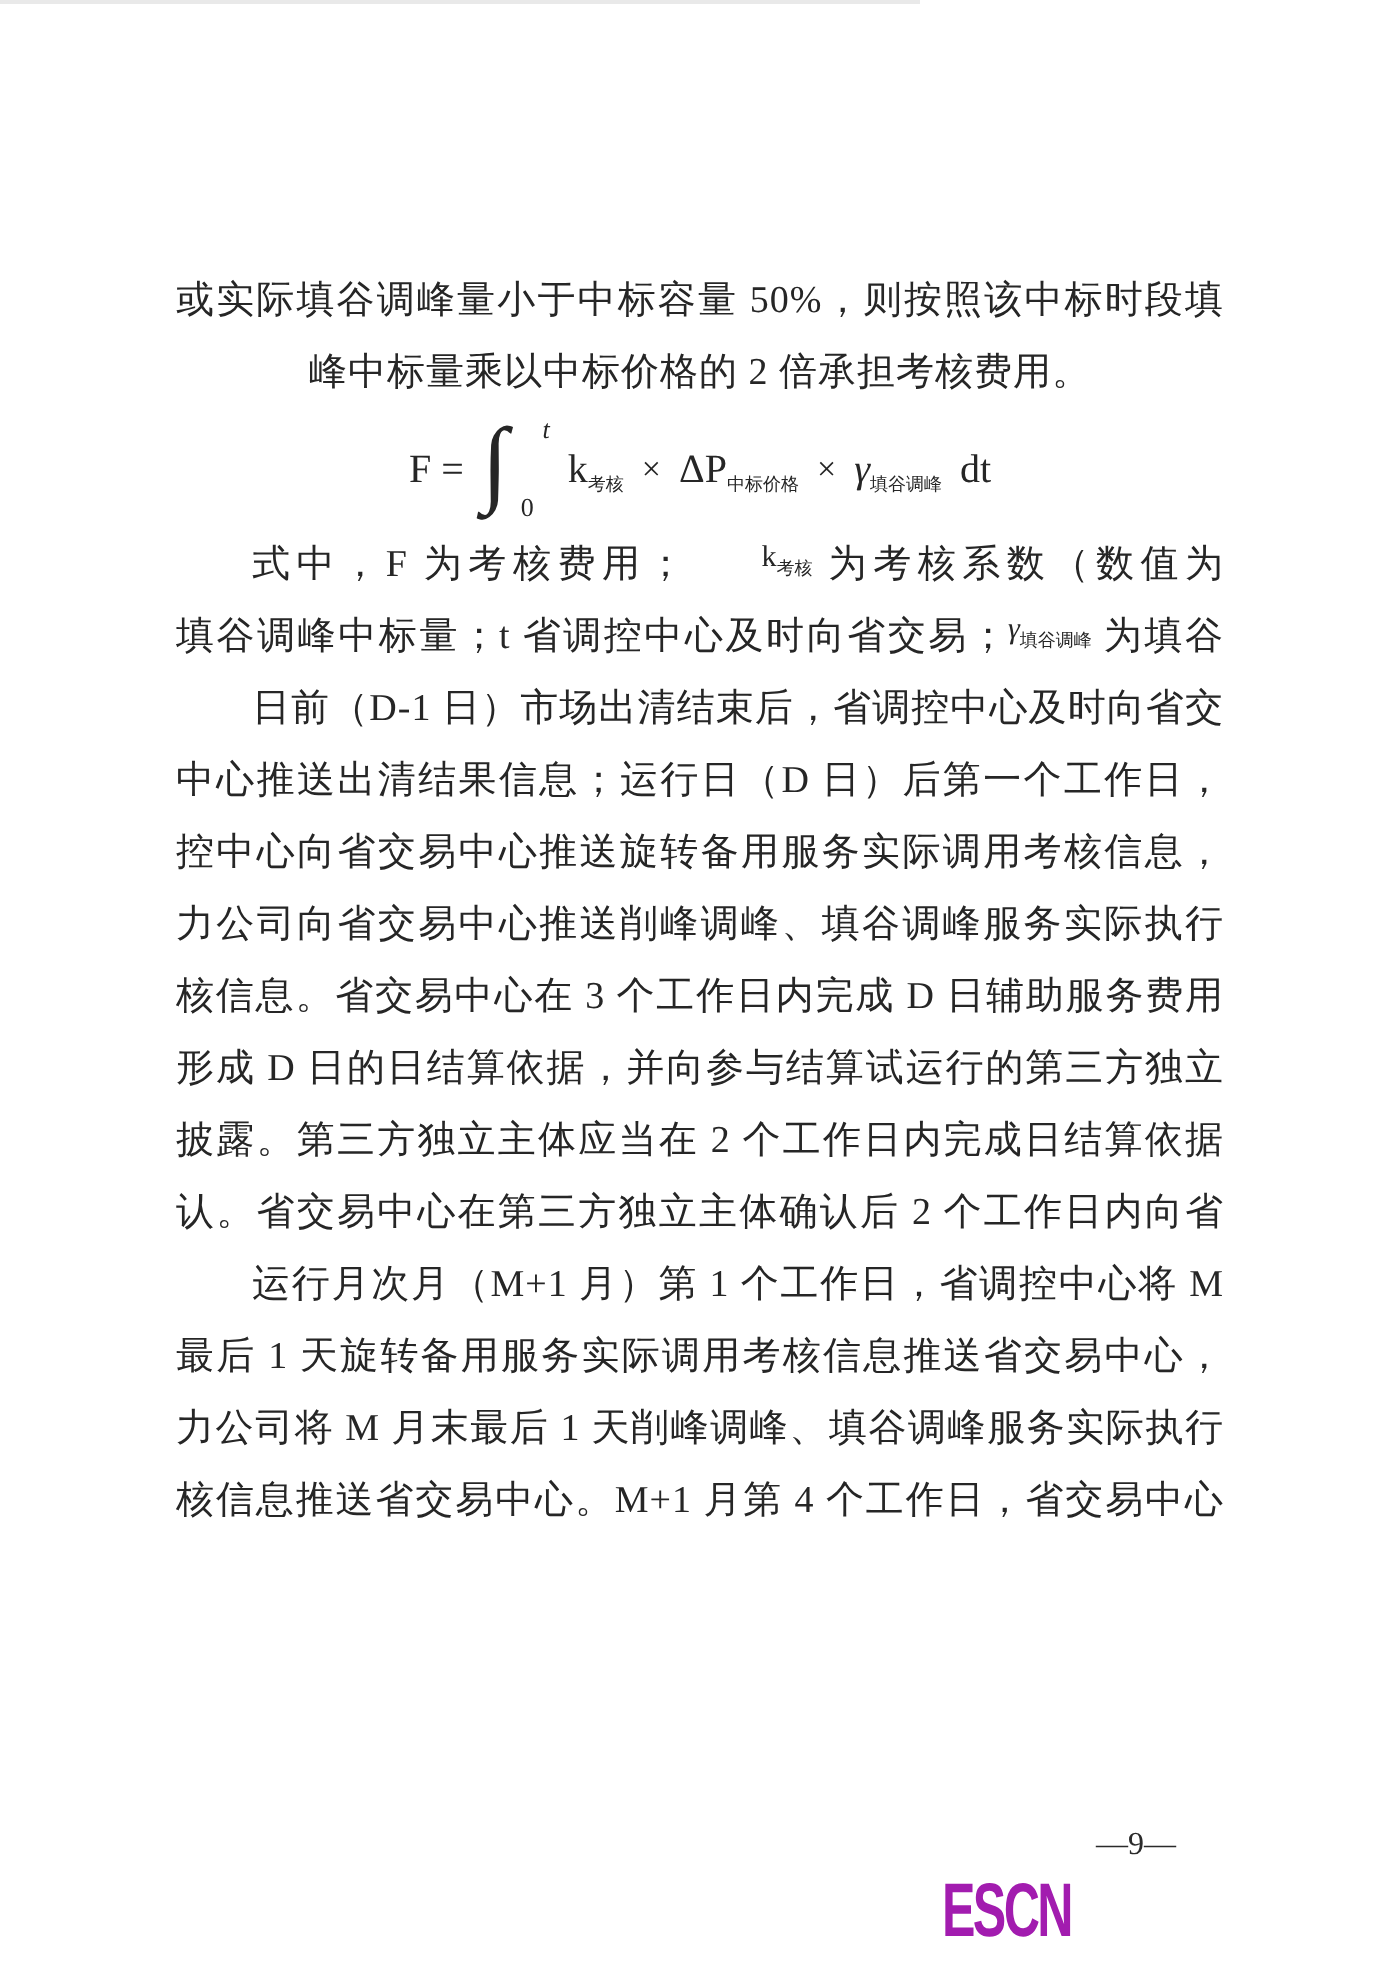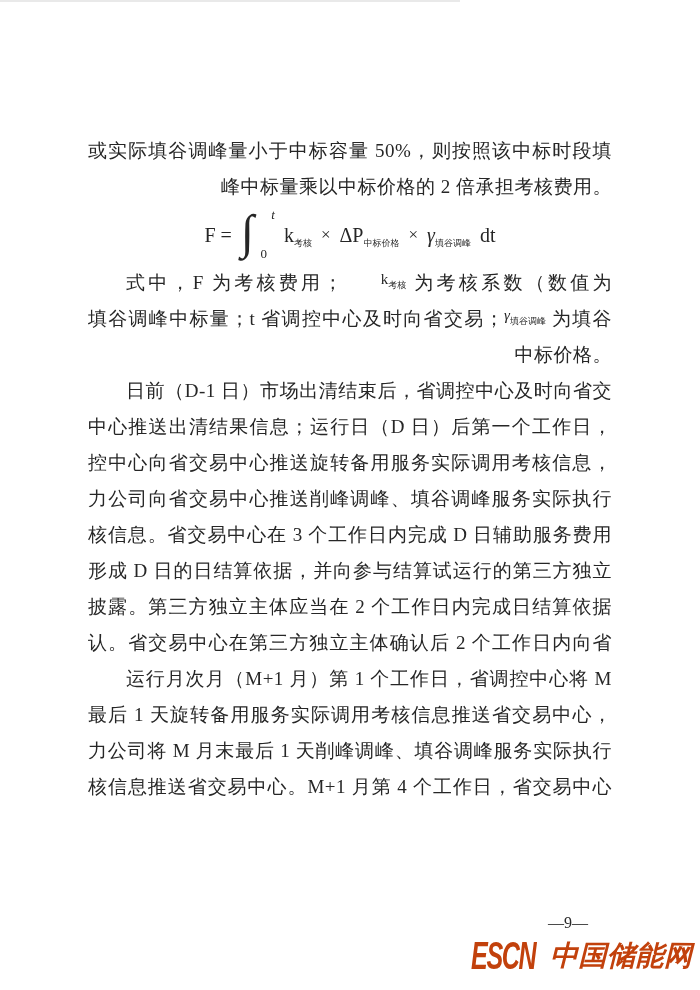--- a/index.html
+++ b/index.html
@@ -15,21 +15,21 @@
   .doc {
     position:absolute;
     left:88px; top:133px;
     width:524px;
   }
   .line {
     font-size:19px;
     line-height:36px;
     height:36px;
     overflow:hidden;
-    text-align:right;
+    text-align:center;
     letter-spacing:0.5px;
   }
   .line.justify {
     text-align:justify;
     text-align-last:justify;
   }
   .line.indent { text-indent:2em; }
   .line.heading { font-style:italic; letter-spacing:2px; }
 
   
@@ -155,34 +155,32 @@
         </span>
         <span class="fvar"><span class="fbase">k</span><span class="vsub">考核</span></span>
         <span class="fop">×</span>
         <span class="fvar"><span class="fbase">ΔP</span><span class="vsub">中标价格</span></span>
         <span class="fop">×</span>
         <span class="fvar italic"><span class="fbase">γ</span><span class="vsub">填谷调峰</span></span>
         <span class="fpart">dt</span>
       </div>
       <div class="line justify indent"><span>式中，F 为考核费用；</span><span class="mvar"><span class="vbase">k</span><span class="vsub">考核</span></span><span> 为考核系数（数值为 2）；</span></div>
       <div class="line justify"><span>填谷调峰中标量；t 省调控中心及时向省交易；</span><span class="mvar italic"><span class="vbase">γ</span><span class="vsub">填谷调峰</span></span><span> 为填谷调峰</span></div>
-      <div class="line"><span>中标价格。</span></div>
       <div class="line justify indent"><span>日前（D-1 日）市场出清结束后，省调控中心及时向省交易</span></div>
       <div class="line justify"><span>中心推送出清结果信息；运行日（D 日）后第一个工作日，省调</span></div>
       <div class="line justify"><span>控中心向省交易中心推送旋转备用服务实际调用考核信息，省电</span></div>
       <div class="line justify"><span>力公司向省交易中心推送削峰调峰、填谷调峰服务实际执行和考</span></div>
       <div class="line justify"><span>核信息。省交易中心在 3 个工作日内完成 D 日辅助服务费用计算，</span></div>
       <div class="line justify"><span>形成 D 日的日结算依据，并向参与结算试运行的第三方独立主体</span></div>
       <div class="line justify"><span>披露。第三方独立主体应当在 2 个工作日内完成日结算依据的确</span></div>
       <div class="line justify"><span>认。省交易中心在第三方独立主体确认后 2 个工作日内向省电力</span></div>
       <div class="line justify indent"><span>运行月次月（M+1 月）第 1 个工作日，省调控中心将 M 月末</span></div>
       <div class="line justify"><span>最后 1 天旋转备用服务实际调用考核信息推送省交易中心，省电</span></div>
       <div class="line justify"><span>力公司将 M 月末最后 1 天削峰调峰、填谷调峰服务实际执行和考</span></div>
       <div class="line justify"><span>核信息推送省交易中心。M+1 月第 4 个工作日，省交易中心完成</span></div>
     </div>
 
   <div class="page-num">—9—</div>
 
-  <div class="logo" style="color: #c2410c; font-style: italic;">
+  <div class="logo" style="color: #a21caf;">
     <span class="logo-escn-wrap"><span class="logo-escn">ESCN</span></span>
-    <span class="logo-cn">中国储能网</span>
   </div>
 </div>
 
 </body></html>

